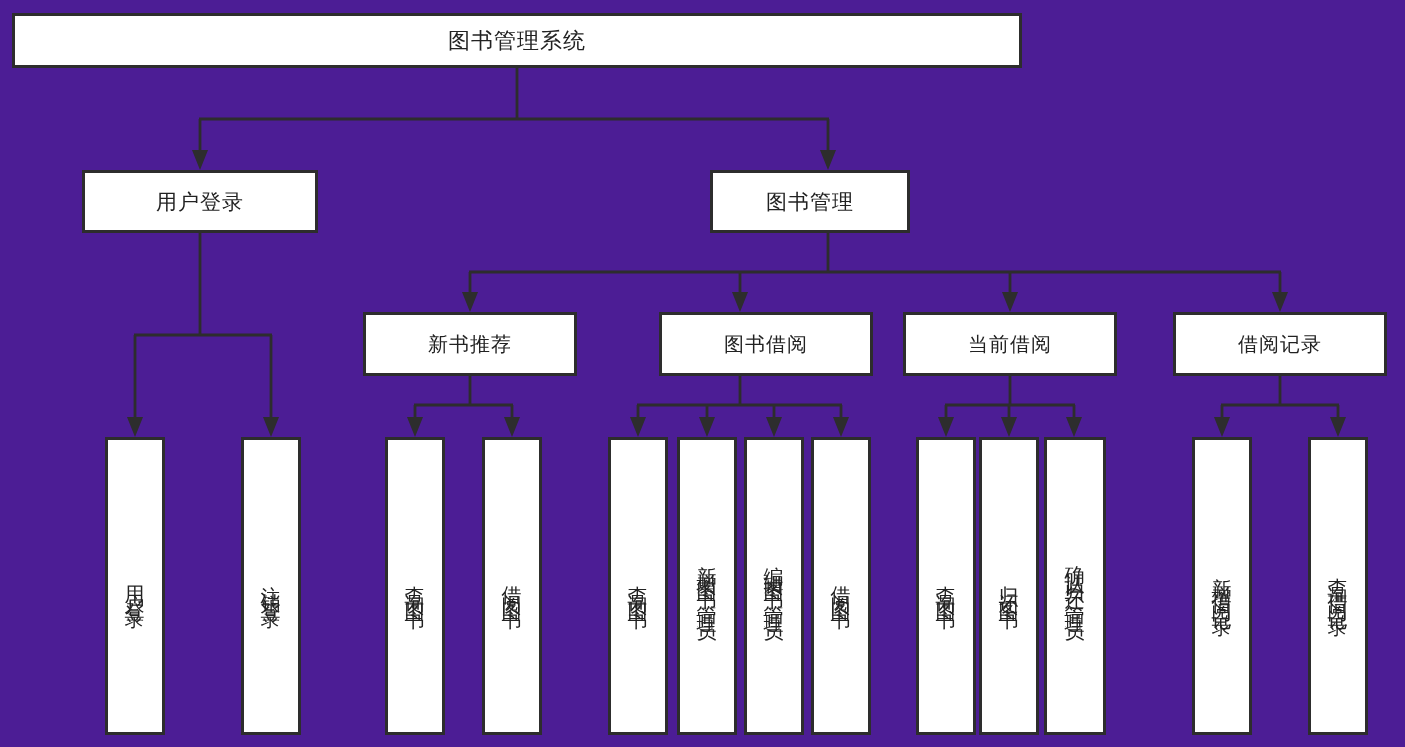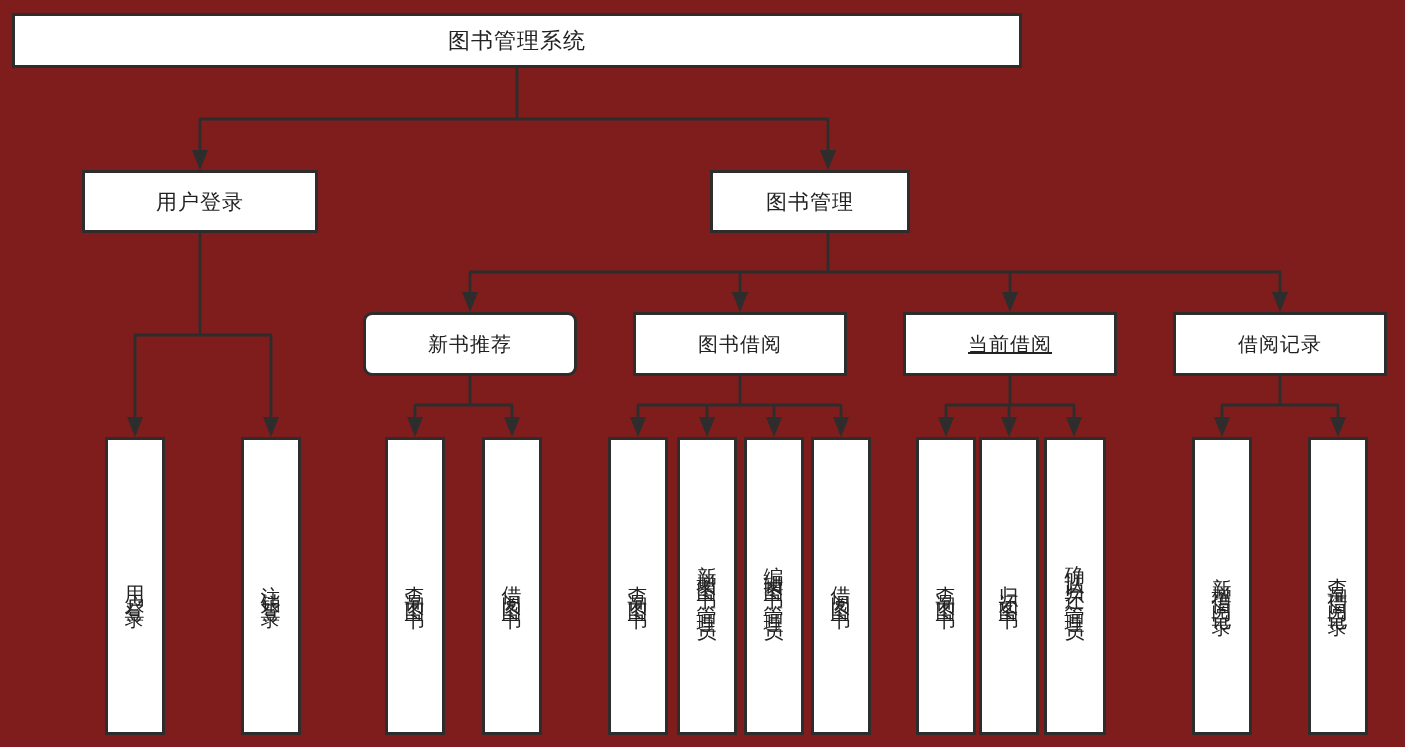--- a/index.html
+++ b/index.html
@@ -1,20 +1,20 @@
 <!DOCTYPE html>
 <html><head>
 <meta charset="utf-8">
 <style>
   html, body { margin: 0; padding: 0; background: #ffffff; }
   .stage {
     position: relative;
     width: 1405px;
     height: 747px;
-    background: #7f1d1d;
+    background: #4c1d95;
     font-family: "Liberation Sans", sans-serif;
     overflow: hidden;
   }
   .connectors {
     position: absolute;
     left: 0; top: 0;
     width: 1405px; height: 747px;
     pointer-events: none;
   }
   .node {
@@ -124,27 +124,27 @@
     <span>图书管理系统</span>
   </div>
 
   <div class="node node-l2" style="left:82px; width:236px;">
     <span>用户登录</span>
   </div>
   <div class="node node-l2" style="left:710px; width:200px;">
     <span>图书管理</span>
   </div>
 
-  <div class="node node-l3" style="left:363px;border-radius:9px;">
+  <div class="node node-l3" style="left:363px;">
     <span>新书推荐</span>
   </div>
-  <div class="node node-l3" style="left:633px;">
+  <div class="node node-l3" style="left:659px;">
     <span>图书借阅</span>
   </div>
-  <div class="node node-l3" style="left:903px;text-decoration:underline;">
+  <div class="node node-l3" style="left:903px;">
     <span>当前借阅</span>
   </div>
   <div class="node node-l3" style="left:1173px;">
     <span>借阅记录</span>
   </div>
 
   <div class="vbox" style="left:105px;">
     <span class="vtext">用户登录</span>
   </div>
   <div class="vbox" style="left:241px;">

